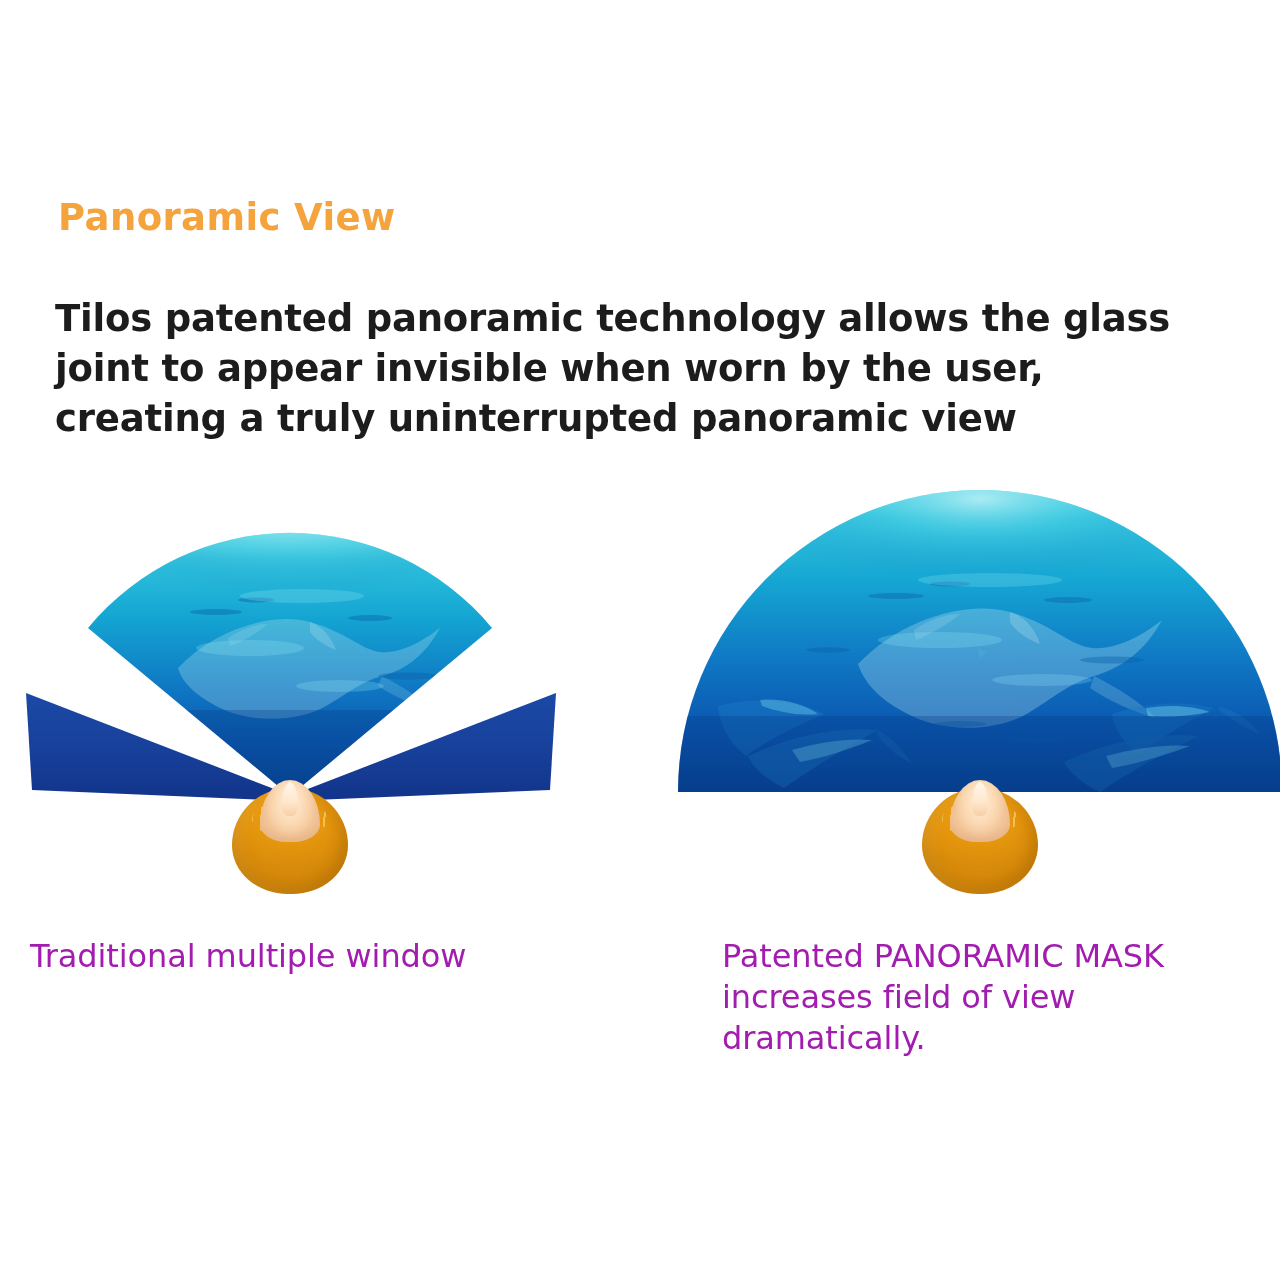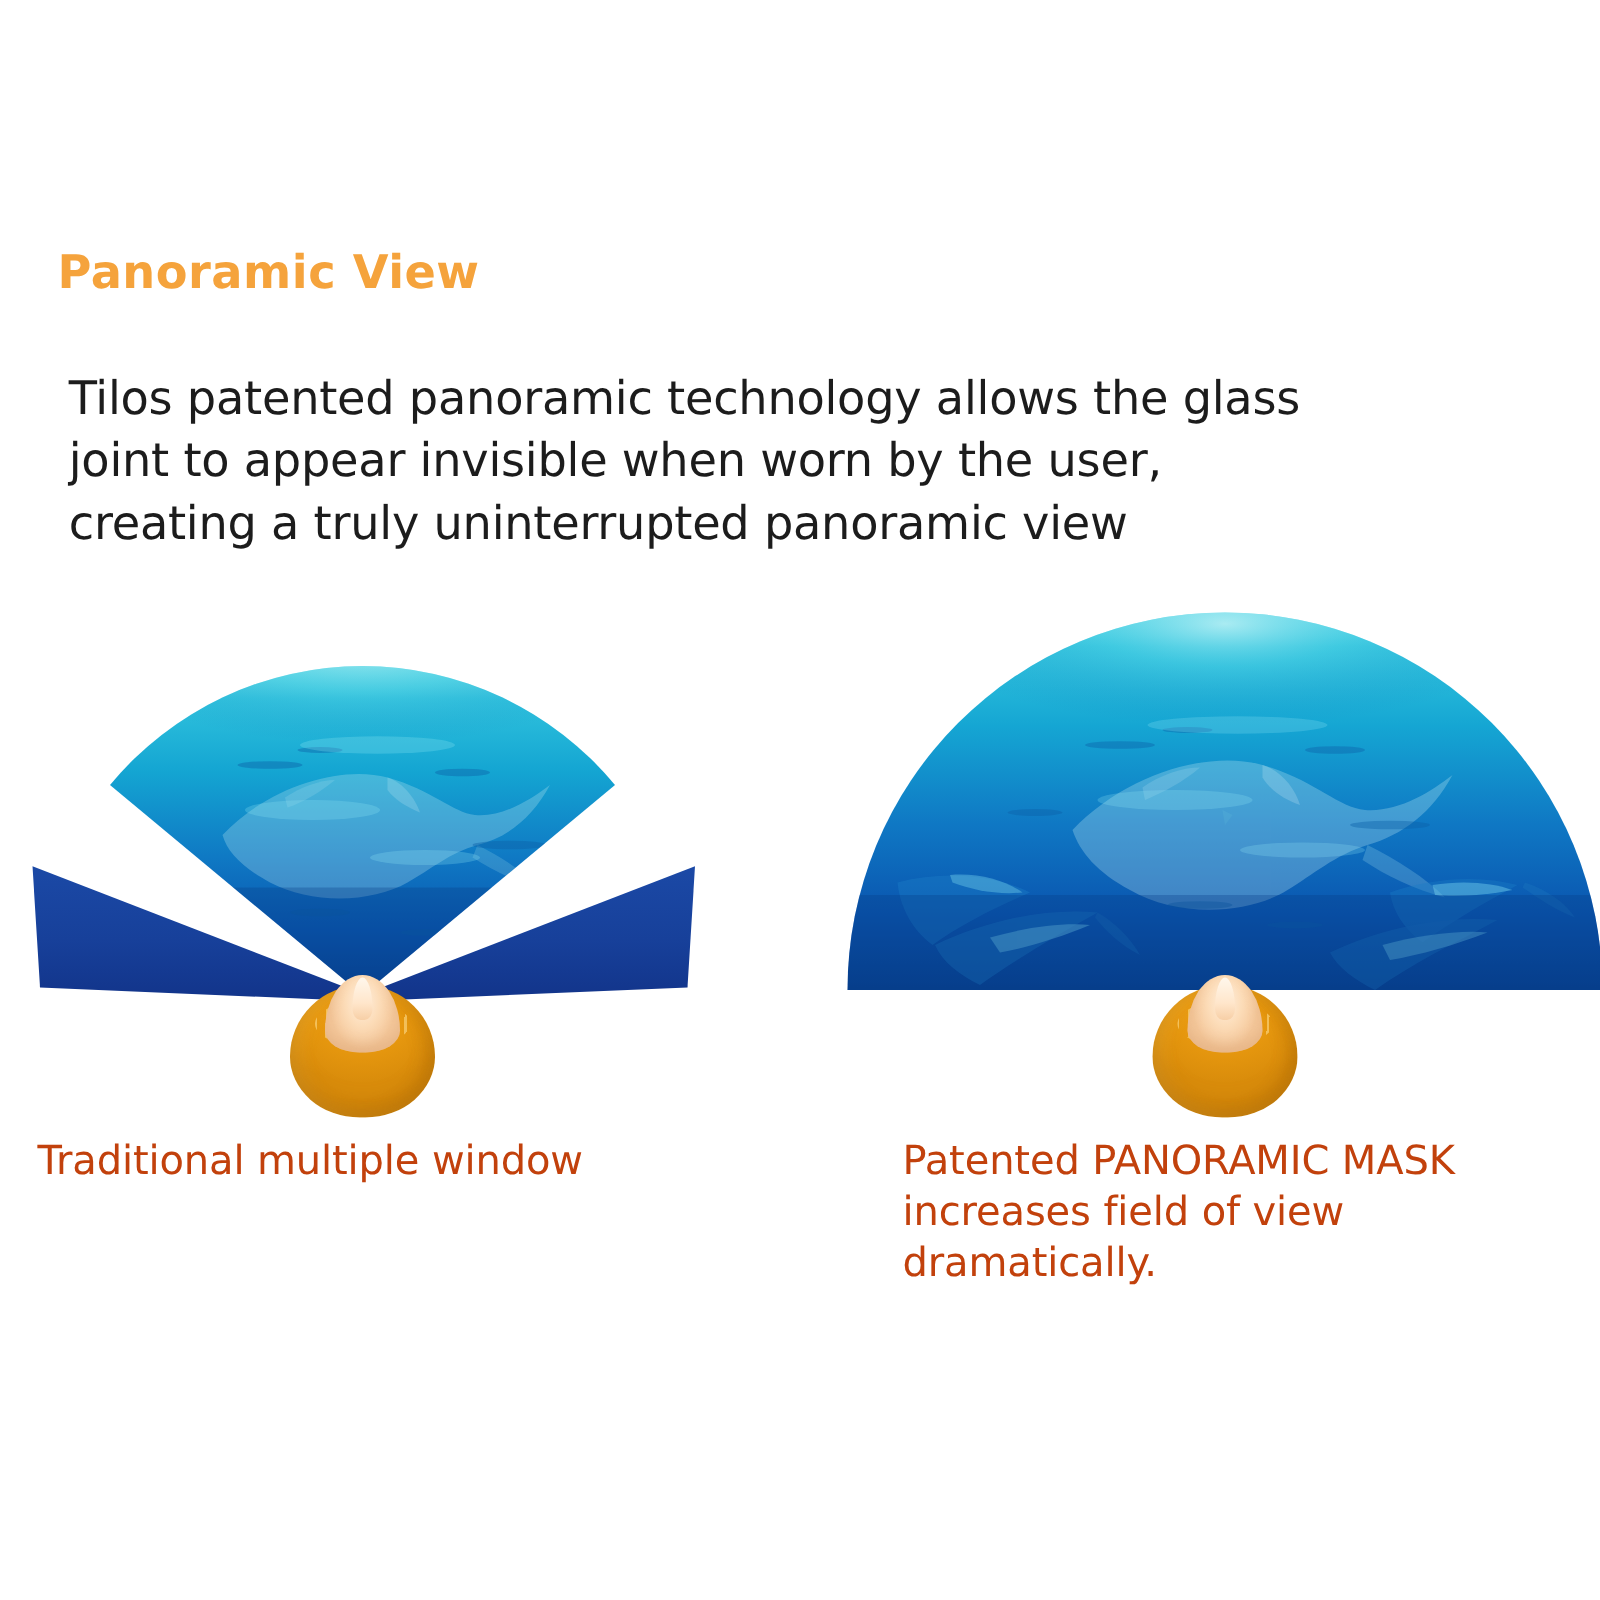--- a/index.html
+++ b/index.html
@@ -17,37 +17,37 @@
 
   .page {
     position: absolute;
     inset: 0;
     background: #ffffff;
   }
 
   
   .headline {
     position: absolute;
-    left: 46px;
+    left: 58px;
     top: 196px;
     font-size: 37px;
     font-weight: 700;
     letter-spacing: 0.4px;
     color: #f5a33c;
     white-space: nowrap;
   }
 
   .intro {
     position: absolute;
     left: 55px;
     top: 294px;
     width: 1200px;
     font-size: 37px;
     line-height: 50px;
-    font-weight: 400;
+    font-weight: 700;
     color: #1c1c1c;
     letter-spacing: -0.2px;
   }
   .intro .ln { display: block; white-space: nowrap; }
 
   
   .stage {
     position: absolute;
     left: 0;
     top: 500px;
@@ -122,22 +122,23 @@
     width: 16px; height: 34px;
     border-radius: 50% 50% 40% 40% / 74% 74% 26% 26%;
     background: linear-gradient(180deg, #fff7ec 0%, #ffe6cb 60%, #f7cfa6 100%);
   }
 
   
   .caption {
     position: absolute;
     font-size: 32px;
     line-height: 41px;
-    color: #c2410c;
+    color: #a21caf;
     letter-spacing: -0.1px;
+    margin-top: 28px;
   }
   .caption.left  { left: 30px;  top: 908px; width: 600px; }
   .caption.right { left: 722px; top: 908px; width: 560px; }
   .caption .ln { display: block; white-space: nowrap; }
 </style>
 </head>
 <body>
 
 <div class="page">
 

